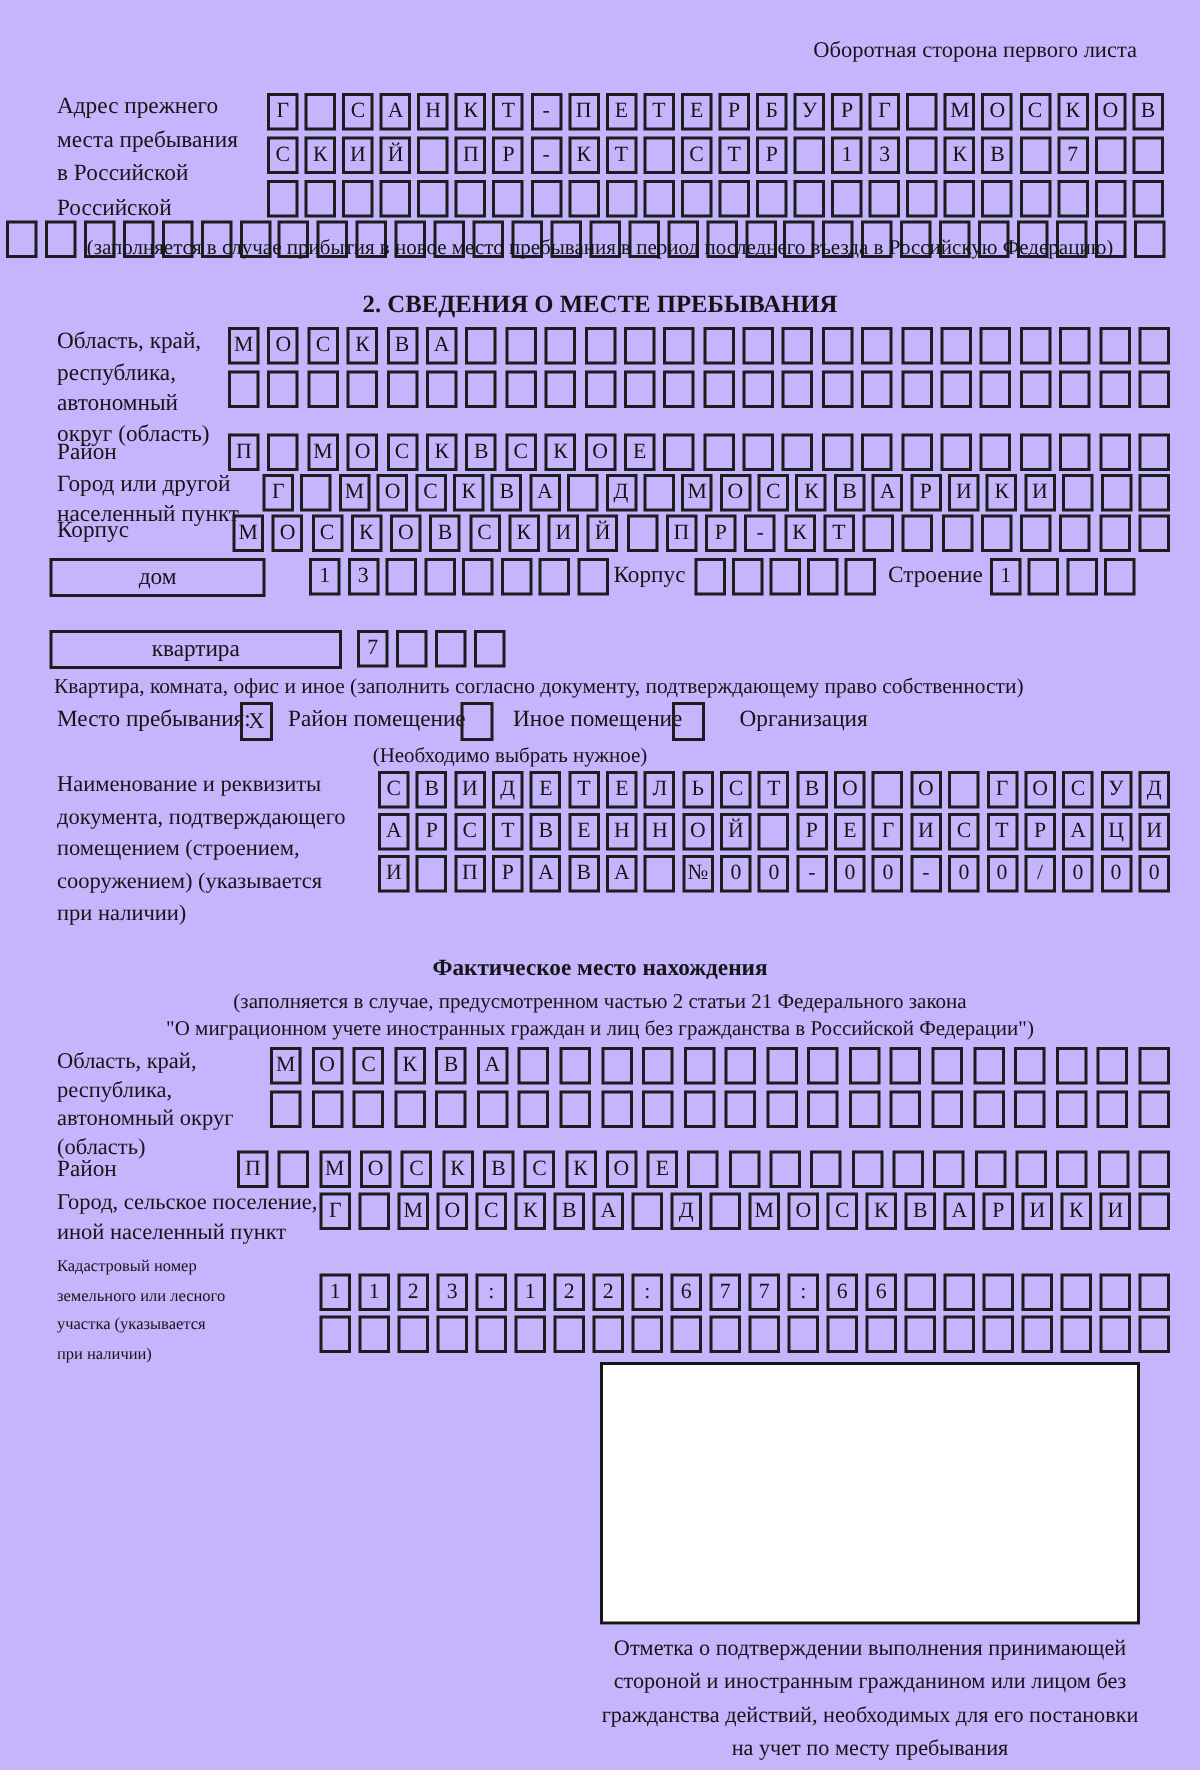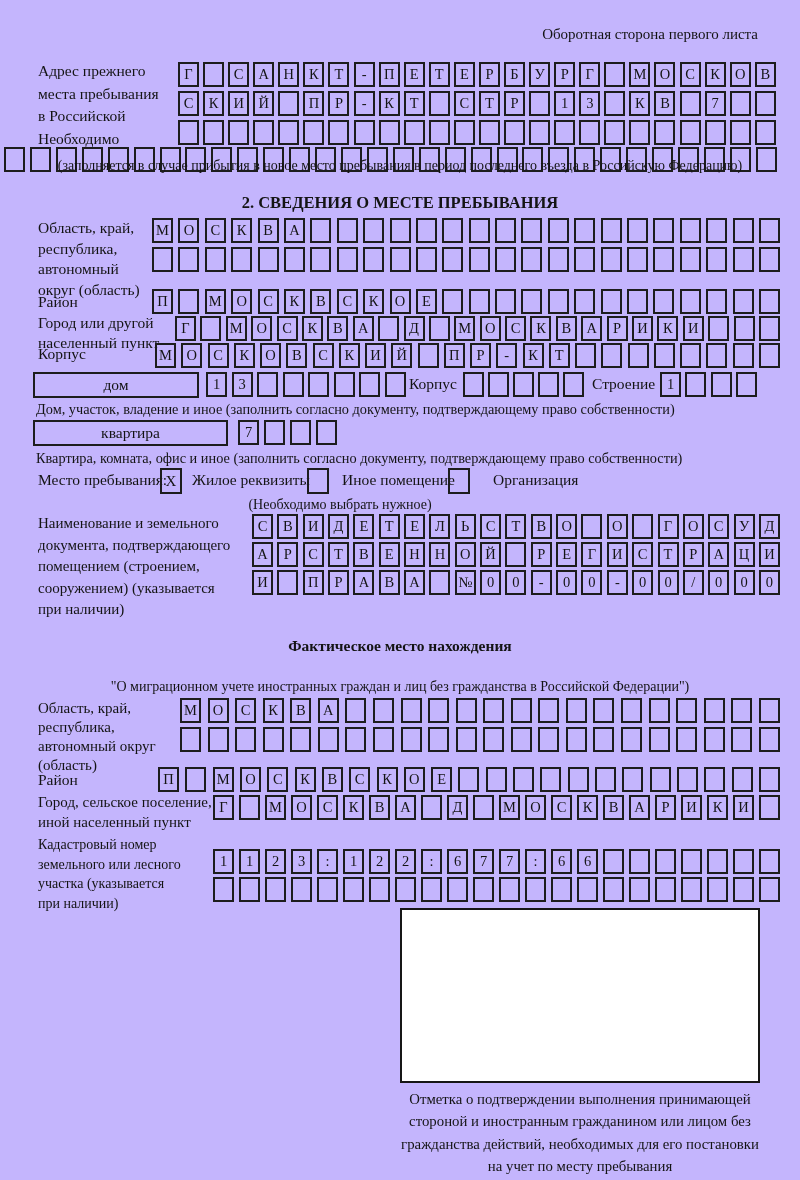--- a/index.html
+++ b/index.html
@@ -24,21 +24,21 @@
 <body>
 
 <div id="page">
 
   <div class="abs" style="top:26px;right:42px;font-size:15px;">Оборотная сторона первого листа</div>
 
   <div class="abs lbl" style="left:38px;top:60px;line-height:22.5px;">
     <span class="line">Адрес прежнего</span>
     <span class="line">места пребывания</span>
     <span class="line">в Российской</span>
-    <span class="line">Необходимо</span>
+    <span class="line">Российской</span>
   </div>
   <div class="abs cells" style="left:178px;top:62px;width:598px;">
       <span class="cell">Г</span>
       <span class="cell"></span>
       <span class="cell">С</span>
       <span class="cell">А</span>
       <span class="cell">Н</span>
       <span class="cell">К</span>
       <span class="cell">Т</span>
       <span class="cell">-</span>
@@ -286,21 +286,21 @@
       <span class="cell"></span>
       <span class="cell"></span>
       <span class="cell"></span>
       <span class="cell"></span>
       <span class="cell"></span>
       <span class="cell"></span>
       <span class="cell"></span>
       <span class="cell"></span>
     </div>
 
-  <div class="abs wide-box" style="left:33px;top:372px;width:166px;">дом</div>
+  <div class="abs wide-box" style="left:33px;top:372px;width:144px;">дом</div>
   <div class="abs cells" style="left:206px;top:372px;width:200px;">
       <span class="cell">1</span>
       <span class="cell">3</span>
       <span class="cell"></span>
       <span class="cell"></span>
       <span class="cell"></span>
       <span class="cell"></span>
       <span class="cell"></span>
       <span class="cell"></span>
     </div>
@@ -312,48 +312,47 @@
       <span class="cell"></span>
       <span class="cell"></span>
     </div>
   <div class="abs lbl" style="left:592px;top:375px;">Строение</div>
   <div class="abs cells" style="left:660px;top:372px;width:97px;">
       <span class="cell">1</span>
       <span class="cell"></span>
       <span class="cell"></span>
       <span class="cell"></span>
     </div>
-  <div class="abs note" style="left:36px;top:401px;font-size:14.3px;">Дом, участок, владение и иное (заполнить согласно документу, подтверждающему право собственности)</div>
 
   <div class="abs wide-box" style="left:33px;top:420px;width:195px;">квартира</div>
   <div class="abs cells" style="left:238px;top:420px;width:99px;">
       <span class="cell">7</span>
       <span class="cell"></span>
       <span class="cell"></span>
       <span class="cell"></span>
     </div>
   <div class="abs note" style="left:36px;top:450px;font-size:14.3px;">Квартира, комната, офис и иное (заполнить согласно документу, подтверждающему право собственности)</div>
 
   <div class="abs lbl" style="left:38px;top:471px;">Место пребывания:</div>
   <div class="abs chk" style="left:160px;top:468px;">
       <span>X</span>
     </div>
-  <div class="abs lbl" style="left:192px;top:471px;">Жилое реквизиты</div>
+  <div class="abs lbl" style="left:192px;top:471px;">Район помещение</div>
   <div class="abs chk" style="left:307px;top:468px;">
       <span></span>
     </div>
   <div class="abs lbl" style="left:342px;top:471px;">Иное помещение</div>
   <div class="abs chk" style="left:448px;top:468px;">
       <span></span>
     </div>
   <div class="abs lbl" style="left:493px;top:471px;">Организация</div>
   <div class="abs note" style="left:160px;top:497px;width:360px;text-align:center;">(Необходимо выбрать нужное)</div>
 
   <div class="abs lbl" style="left:38px;top:513px;line-height:21.5px;font-size:15px;">
-    <span class="line">Наименование и земельного</span>
+    <span class="line">Наименование и реквизиты</span>
     <span class="line">документа, подтверждающего</span>
     <span class="line">помещением (строением,</span>
     <span class="line">сооружением) (указывается</span>
     <span class="line">при наличии)</span>
   </div>
   <div class="abs cells" style="left:252px;top:514px;width:528px;">
       <span class="cell">С</span>
       <span class="cell">В</span>
       <span class="cell">И</span>
       <span class="cell">Д</span>
@@ -416,20 +415,21 @@
       <span class="cell">-</span>
       <span class="cell">0</span>
       <span class="cell">0</span>
       <span class="cell">/</span>
       <span class="cell">0</span>
       <span class="cell">0</span>
       <span class="cell">0</span>
     </div>
 
   <div class="abs center bold" style="top:637px;font-size:15.5px;">Фактическое место нахождения</div>
+  <div class="abs note center" style="top:661px;">(заполняется в случае, предусмотренном частью 2 статьи 21 Федерального закона</div>
   <div class="abs note center" style="top:679px;">"О миграционном учете иностранных граждан и лиц без гражданства в Российской Федерации")</div>
 
   <div class="abs lbl" style="left:38px;top:699px;line-height:19px;font-size:15px;">
     <span class="line">Область, край,</span>
     <span class="line">республика,</span>
     <span class="line">автономный округ</span>
     <span class="line">(область)</span>
   </div>
   <div class="abs cells" style="left:180px;top:698px;width:600px;">
       <span class="cell">М</span>
@@ -529,21 +529,21 @@
       <span class="cell">К</span>
       <span class="cell">В</span>
       <span class="cell">А</span>
       <span class="cell">Р</span>
       <span class="cell">И</span>
       <span class="cell">К</span>
       <span class="cell">И</span>
       <span class="cell"></span>
     </div>
 
-  <div class="abs lbl" style="left:38px;top:835px;line-height:19.5px;font-size:14px;">
+  <div class="abs lbl" style="left:38px;top:835px;line-height:19.5px;font-size:11px;">
     <span class="line">Кадастровый номер</span>
     <span class="line">земельного или лесного</span>
     <span class="line">участка (указывается</span>
     <span class="line">при наличии)</span>
   </div>
   <div class="abs cells" style="left:213px;top:849px;width:567px;">
       <span class="cell">1</span>
       <span class="cell">1</span>
       <span class="cell">2</span>
       <span class="cell">3</span>

